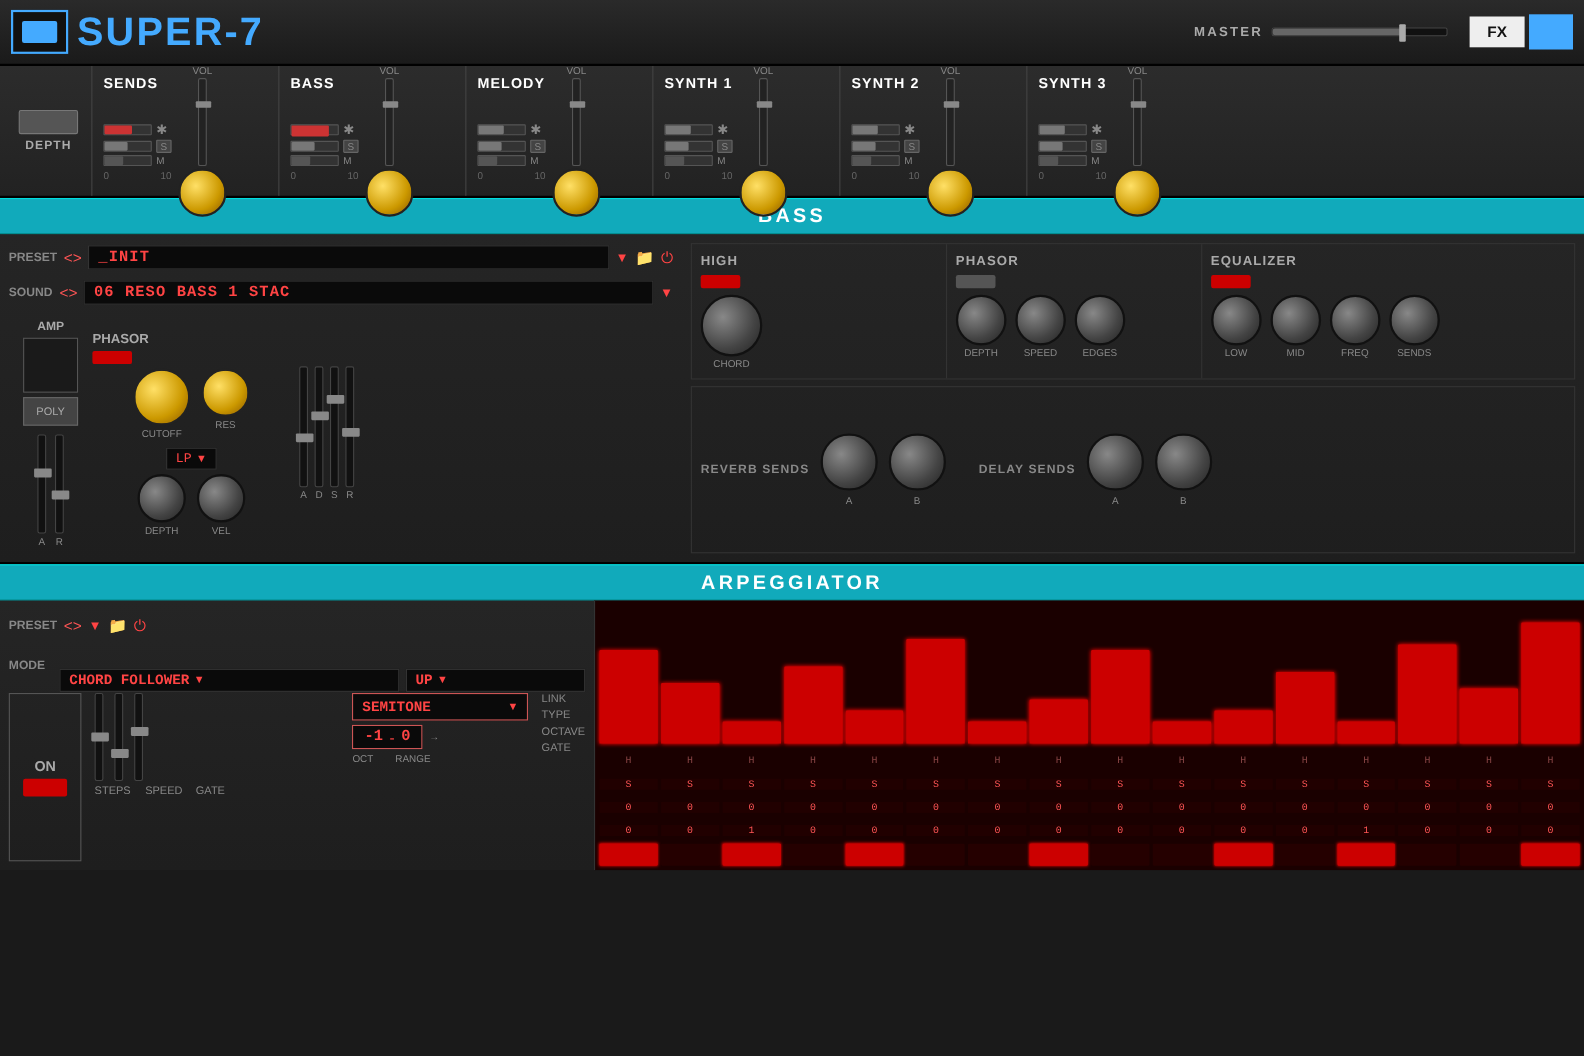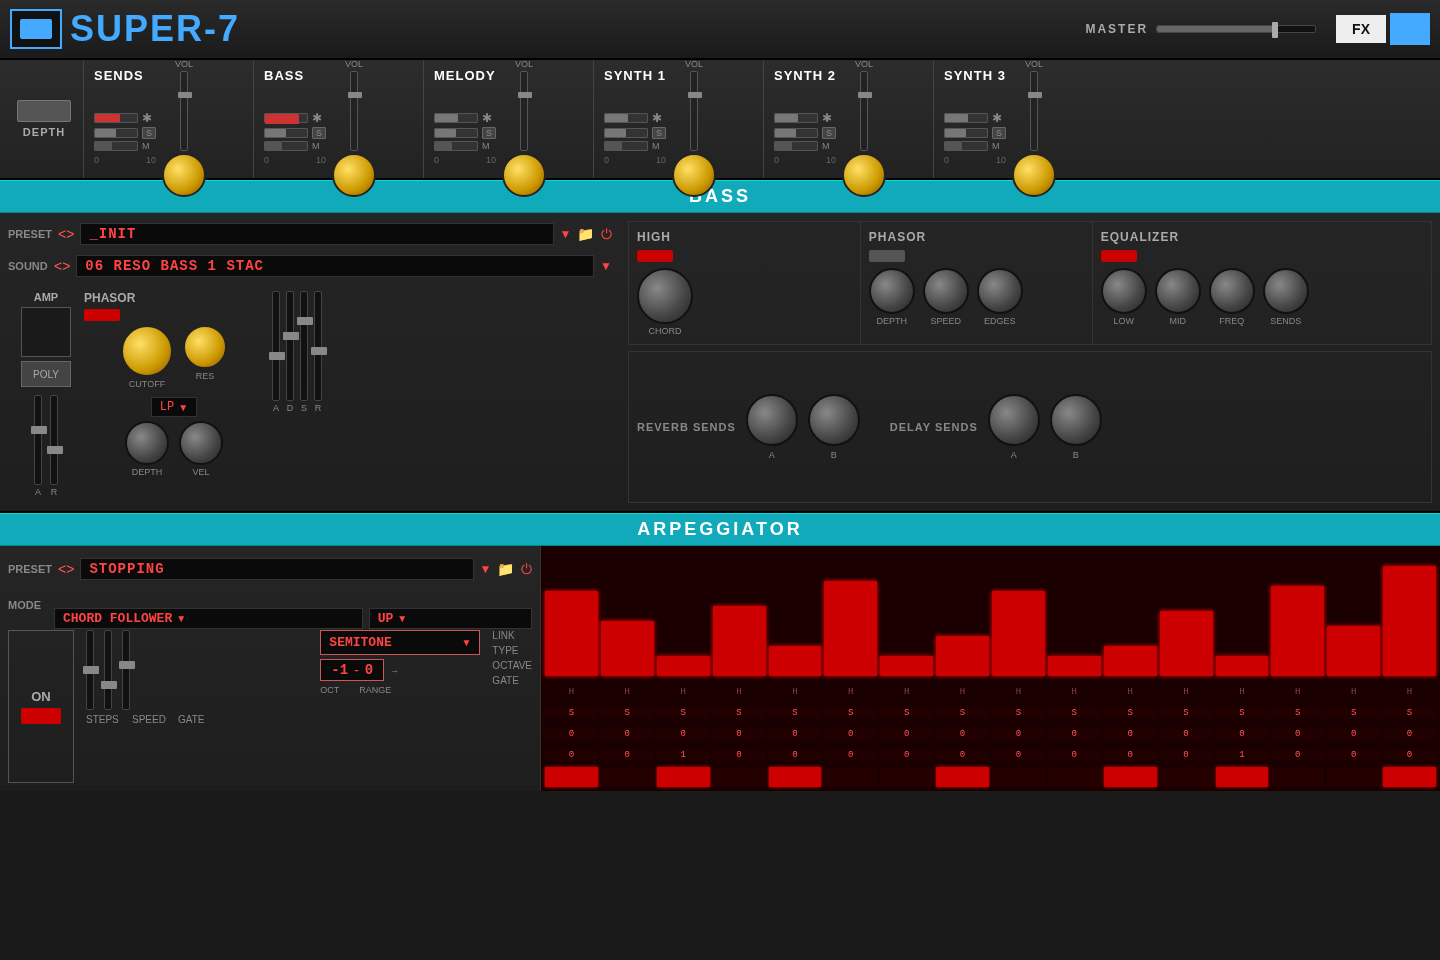--- a/index.html
+++ b/index.html
@@ -298,21 +298,21 @@
       color: #f44;
       font-size: 14px;
       background: none;
       border: none;
       cursor: pointer;
     }
 
     .bass-middle {
       display: flex;
       gap: 8px;
-      align-items: flex-start;
+      align-items: center;
       padding: 6px 8px;
       flex: 1;
     }
 
     .amp-section {
       display: flex;
       flex-direction: column;
       align-items: center;
       gap: 4px;
       min-width: 60px;
@@ -1133,23 +1133,20 @@
 <div class="section-header">
   <span>ARPEGGIATOR</span>
 </div>
 
 <div class="arp-section">
   <div class="arp-left">
 
     <div class="preset-row">
       <span class="preset-label">PRESET</span>
       <button class="nav-btn">&lt;&gt;</button>
-      <div class="display-screen">
-        <span class="display-text">STOPPING</span>
-      </div>
       <button class="dropdown-btn">▼</button>
       <button class="folder-btn">📁</button>
       <button class="power-btn">⏻</button>
     </div>
 
     <div class="mode-row">
       <span class="mode-label">MODE</span>
       <div class="mode-display">
         <span class="mode-display-text">CHORD FOLLOWER</span>
         <span style="color:#f44;font-size:10px;margin-left:4px;">▼</span>

